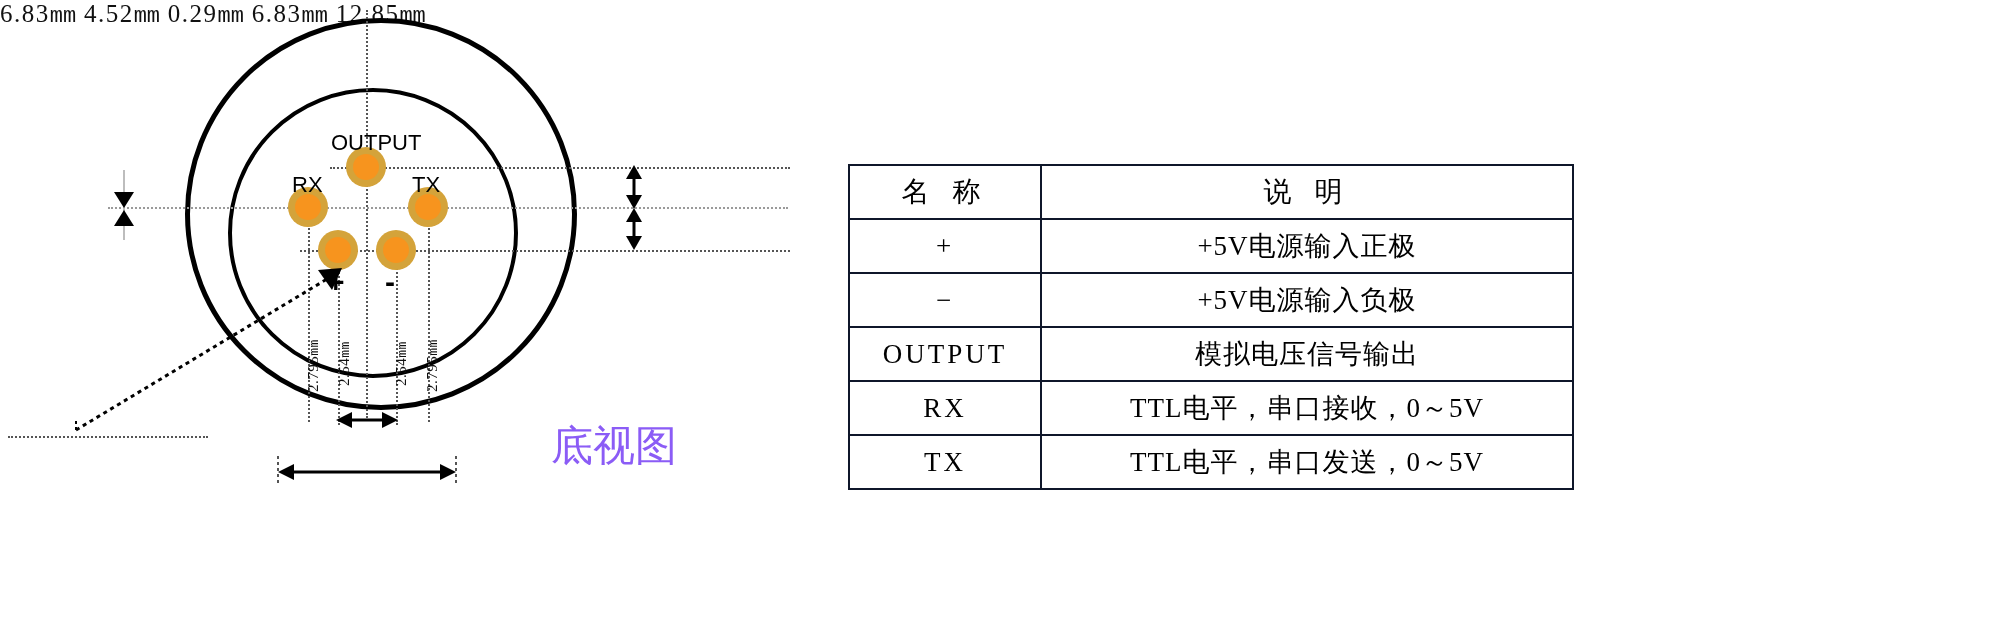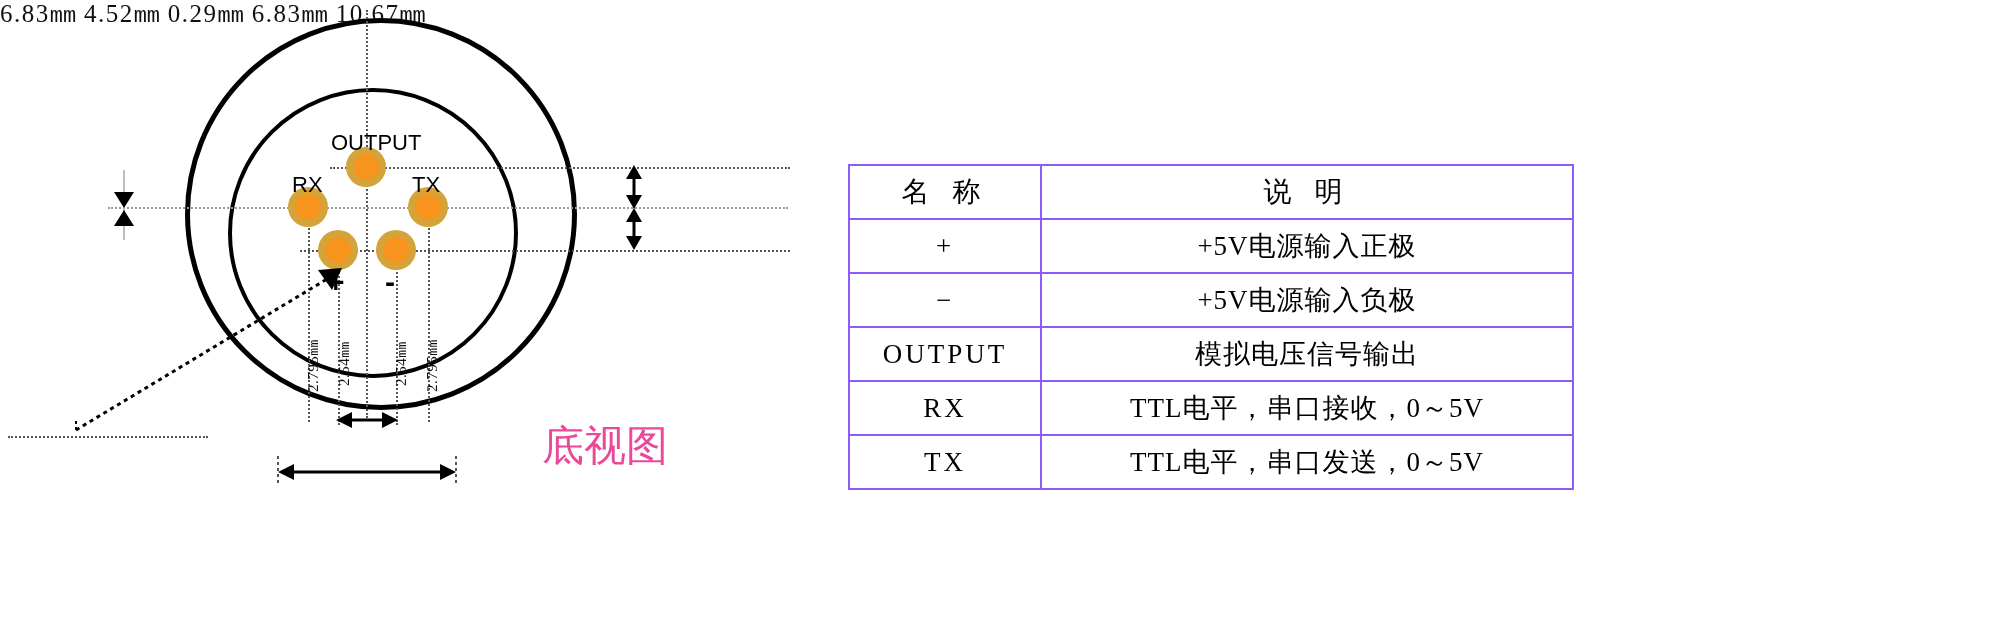--- a/index.html
+++ b/index.html
@@ -24,25 +24,25 @@
 
   .pinlabel{position:absolute;font-family:"Liberation Sans",sans-serif;font-size:22px;color:#000;}
   .signlabel{position:absolute;font-family:"Liberation Sans",sans-serif;font-size:30px;font-weight:bold;color:#000;}
 
   
   .vdim{position:absolute;transform:rotate(-90deg);transform-origin:left top;
         font-family:"Liberation Serif",serif;font-size:15px;color:#111;white-space:nowrap;letter-spacing:0.5px;}
   .vdim .mm{font-family:"Liberation Mono",monospace;font-size:13px;}
 
   .callout{position:absolute;font-family:"Liberation Serif",serif;font-size:27px;color:#000;white-space:nowrap;}
-  .bottomview{position:absolute;font-family:Liberation Serif, serif;font-size:42px;color:#ec4899;white-space:nowrap;}
+  .bottomview{position:absolute;font-family:Liberation Serif, serif;font-size:42px;color:#8b5cf6;white-space:nowrap;margin-left:9px;}
 
   
   .tbl{position:absolute;border-collapse:collapse;}
-  .tbl td{border:2px solid #8b5cf6;padding:0;text-align:center;vertical-align:middle;
+  .tbl td{border:2px solid #0f172a;padding:0;text-align:center;vertical-align:middle;
           font-family:"Liberation Serif",serif;color:#000;}
   .tbl .c-name{width:190px;height:52px;font-size:27px;letter-spacing:2px;}
   .tbl .c-desc{width:530px;height:52px;font-size:27px;letter-spacing:1px;}
   .tbl .hdr{font-size:28px;letter-spacing:8px;}
   .tbl .code{font-family:"Liberation Serif",serif;letter-spacing:3px;}
 </style>
 </head>
 <body>
 
 <div class="stage">
@@ -141,21 +141,21 @@
       <polygon points="48,74 64,66 64,82" fill="#000"></polygon>
       <polygon points="226,74 210,66 210,82" fill="#000"></polygon>
 
       <line x1="48" y1="58" x2="48" y2="88" stroke="#555" stroke-width="2" stroke-dasharray="3,3"></line>
       <line x1="226" y1="58" x2="226" y2="88" stroke="#555" stroke-width="2" stroke-dasharray="3,3"></line>
     </svg>
     <span class="dim" style="left:306px;top:428px;">
       <span>6.83</span><span class="mm">mm</span>
     </span>
     <span class="dim" style="left:316px;top:480px;">
-      <span>10.67</span><span class="mm">mm</span>
+      <span>12.85</span><span class="mm">mm</span>
     </span>
 
     
     <div class="bottomview" style="left:542px;top:418px;">底视图</div>
   </div>
 
   <table class="tbl" style="left:848px;top:164px;">
     <tbody>
         <tr>
       <td class="c-name hdr">名  称</td>

